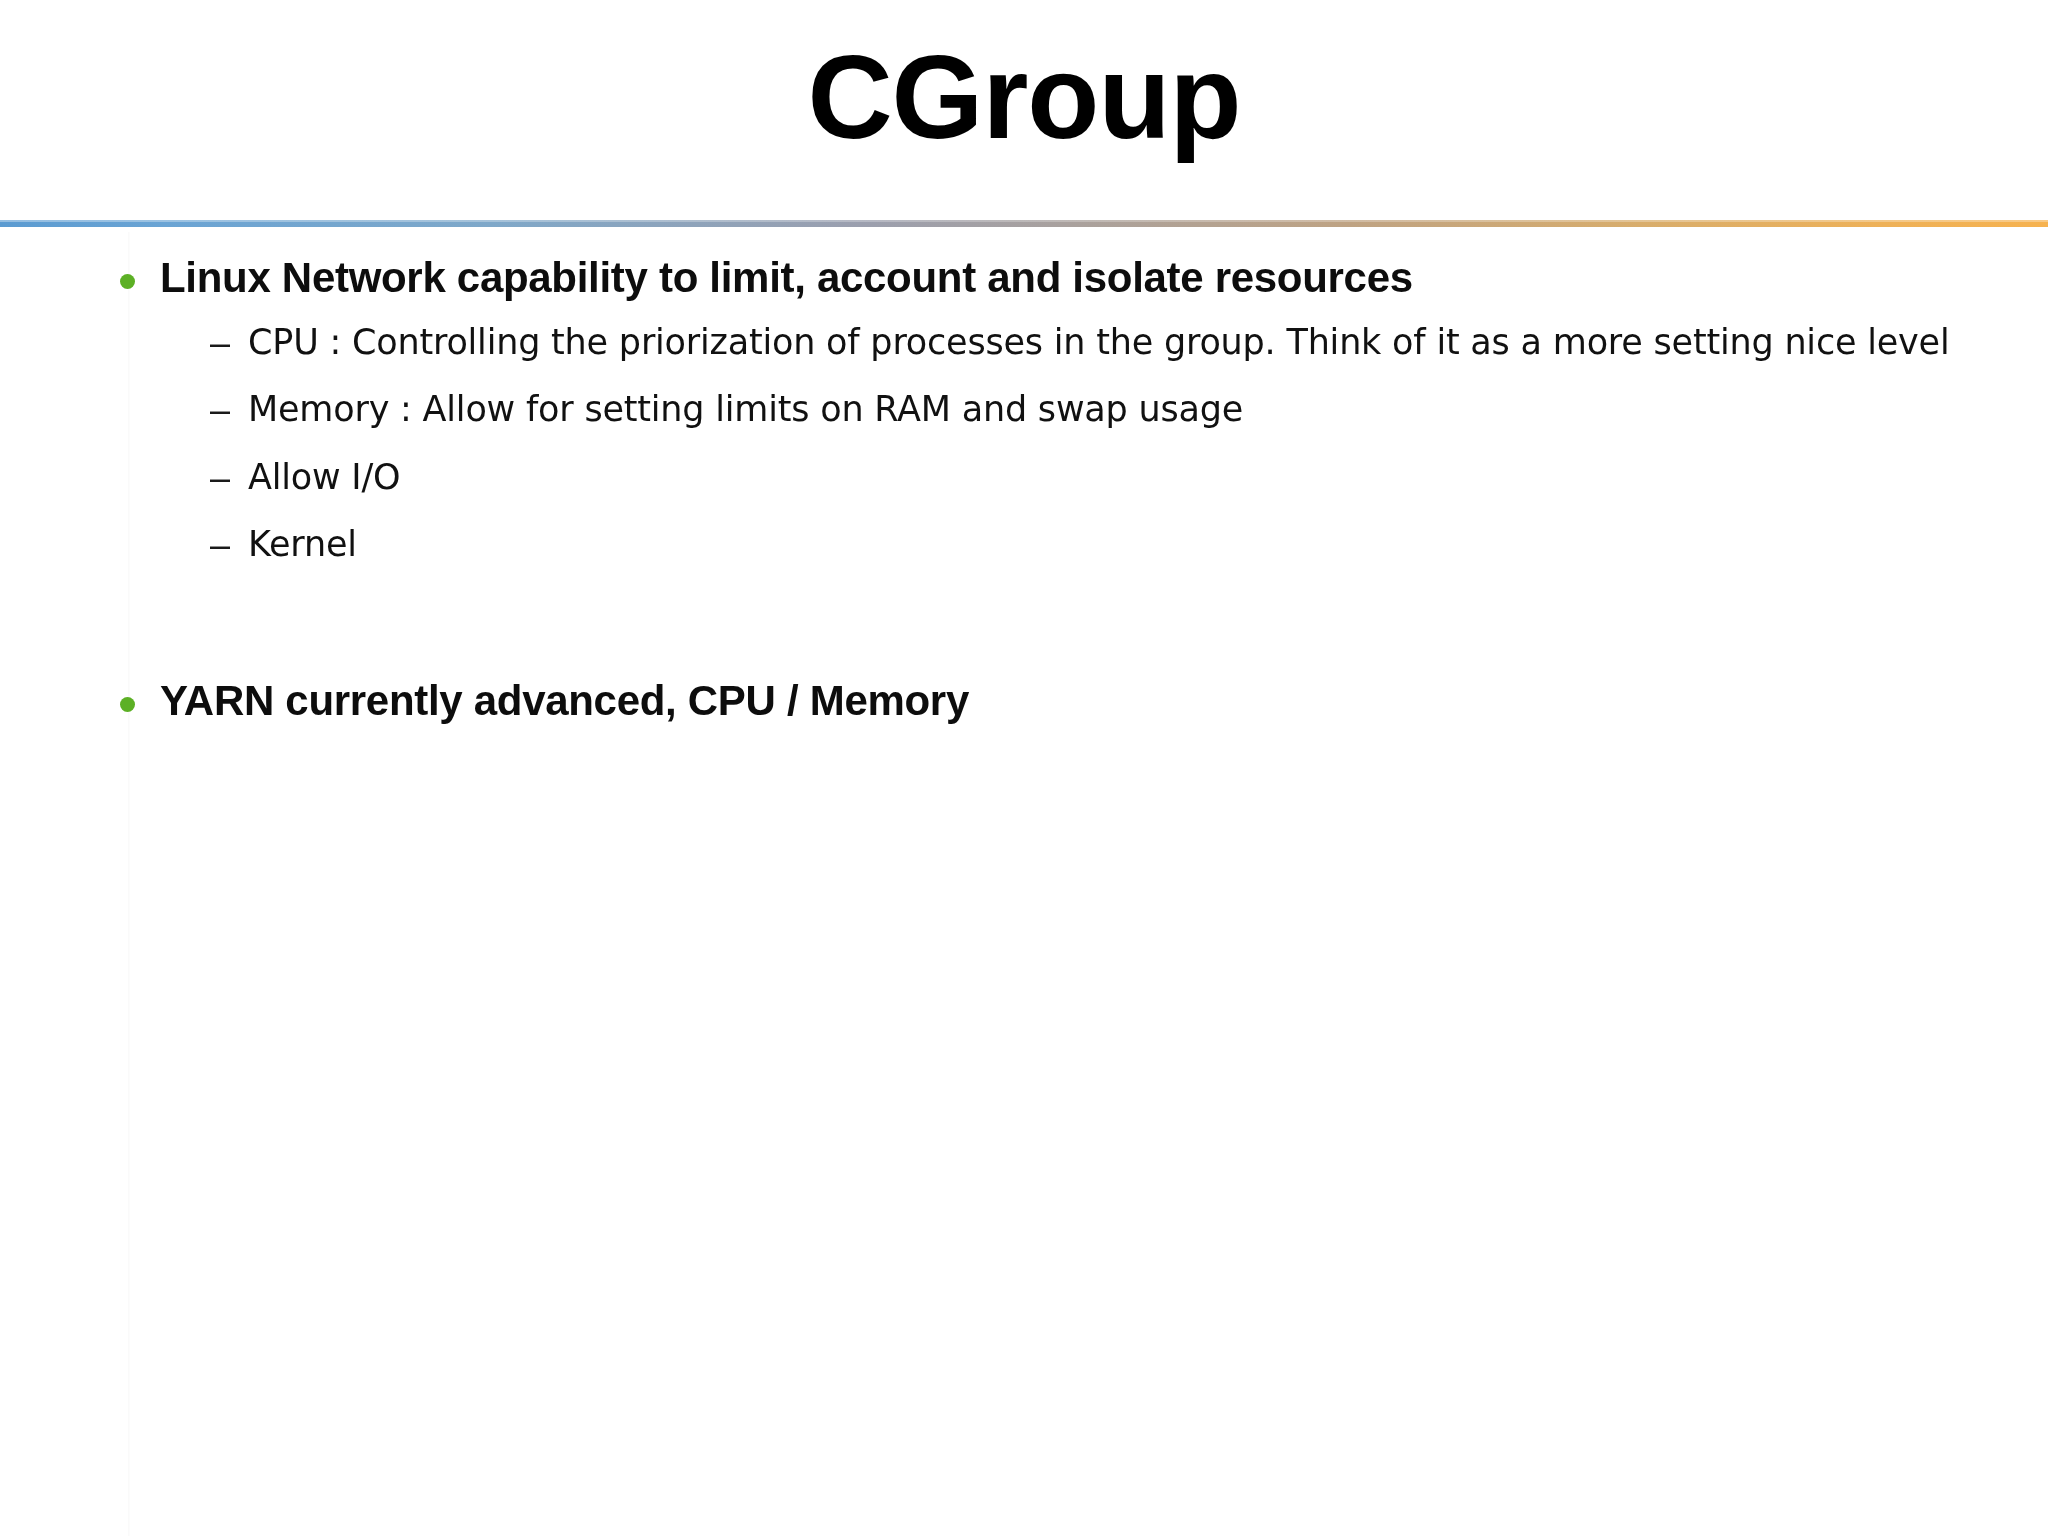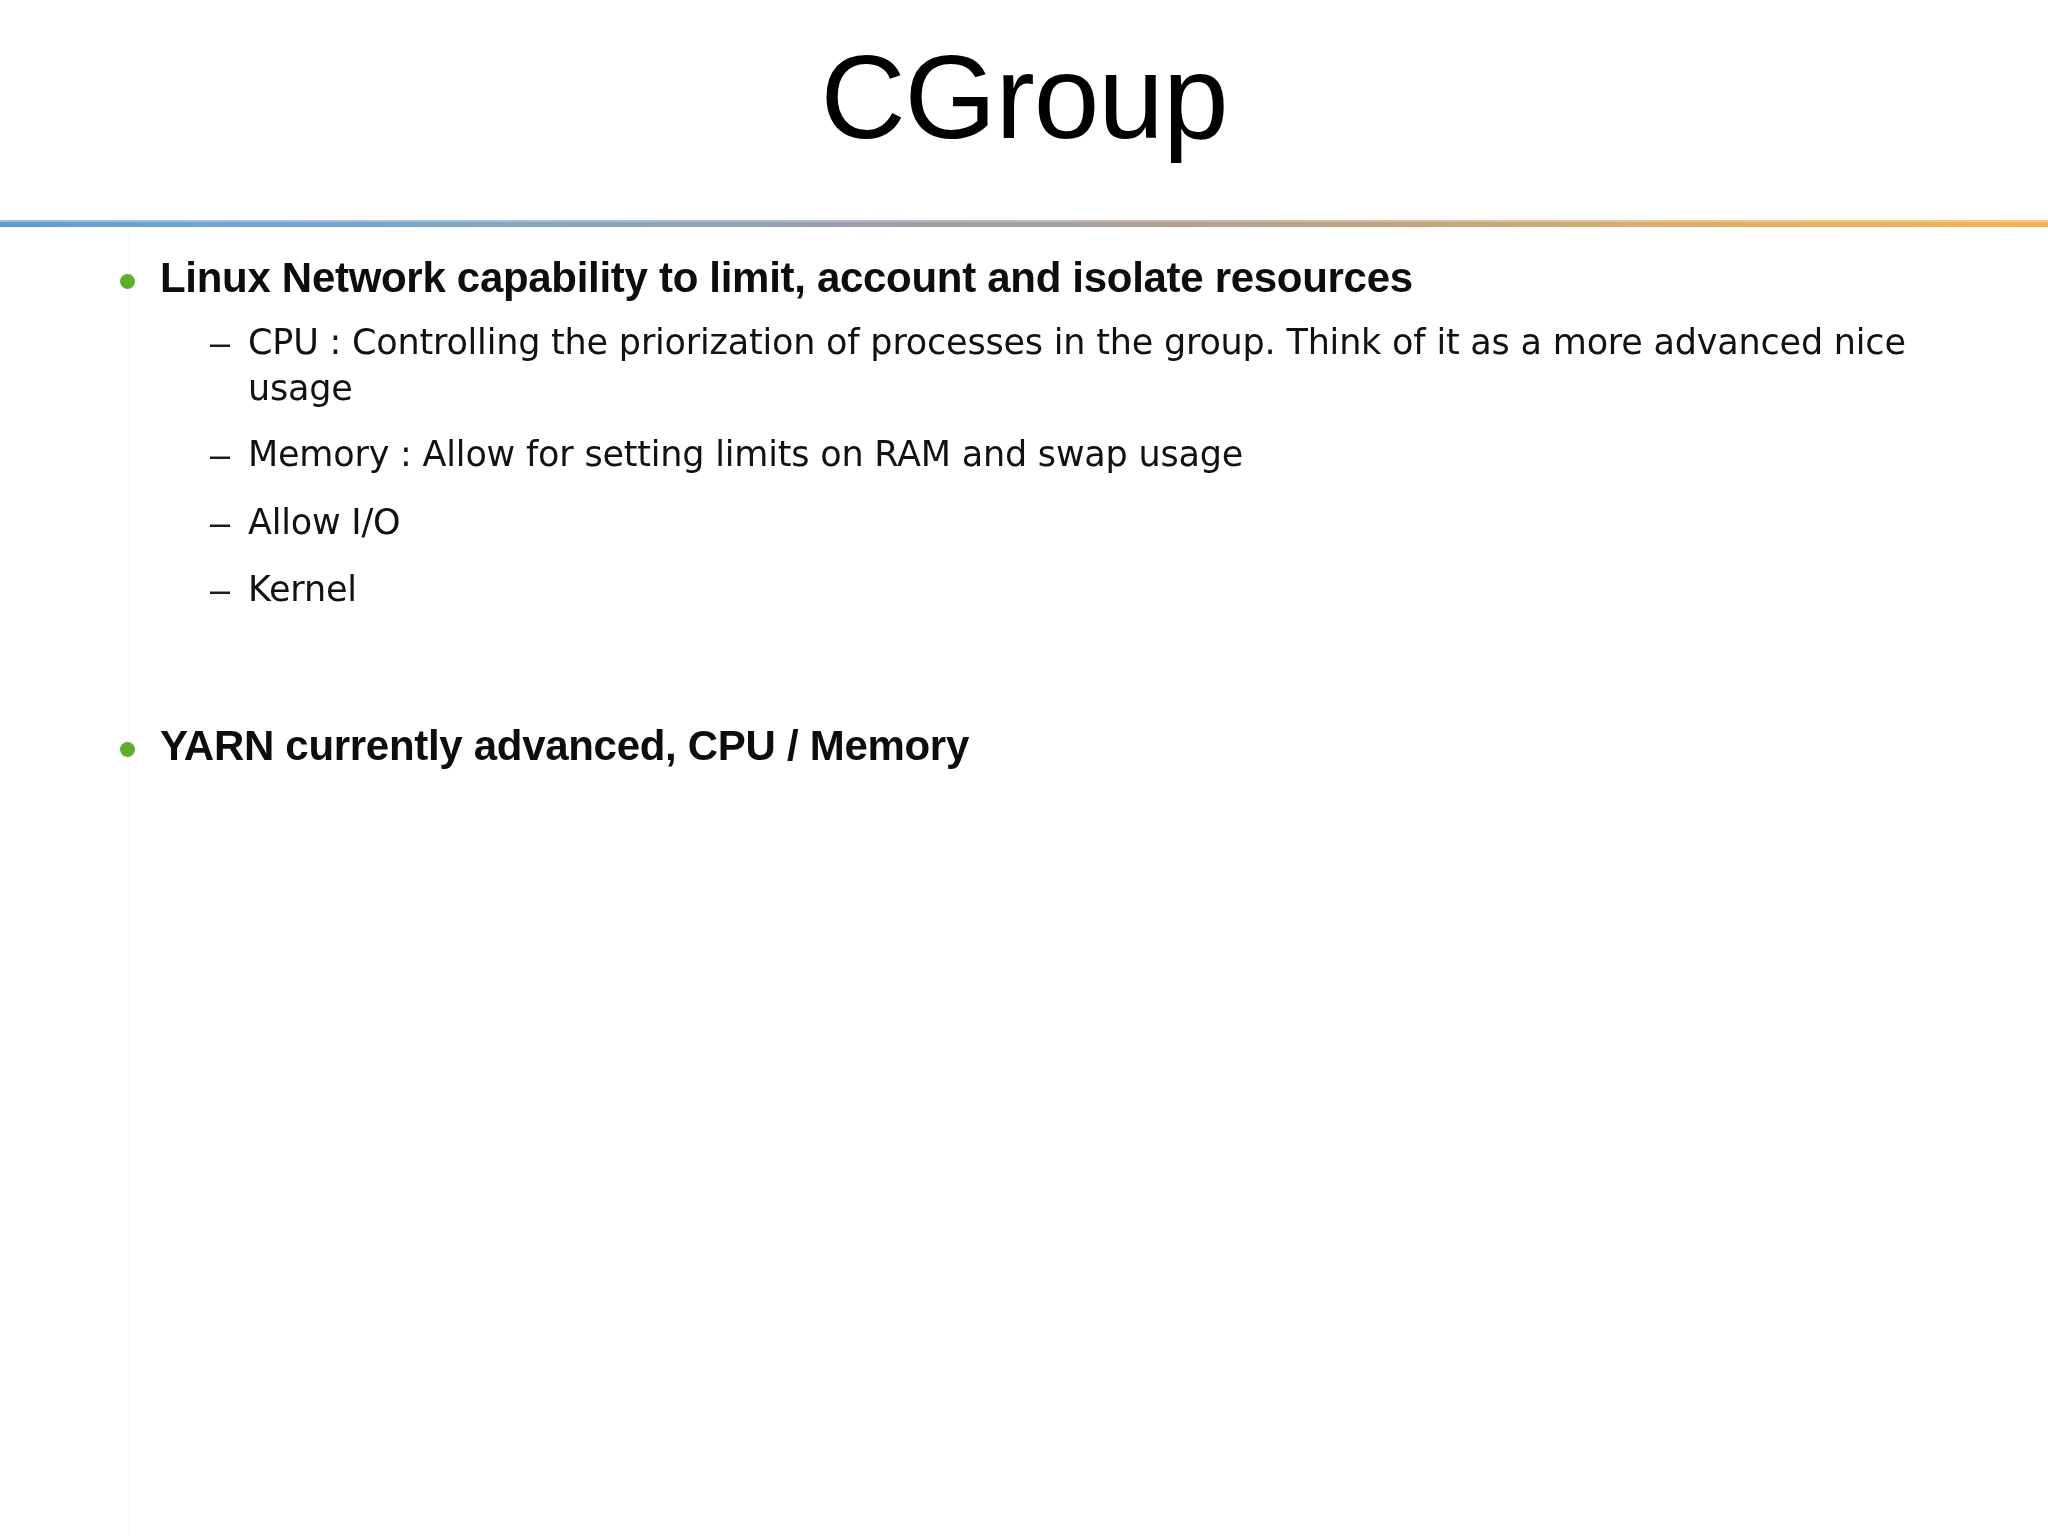--- a/index.html
+++ b/index.html
@@ -40,21 +40,21 @@
     width: 2048px;
     height: 222px;
     display: flex;
     align-items: center;
     justify-content: center;
   }
 
   .slide-title {
     font-family: "Liberation Sans", sans-serif;
     font-size: 118px;
-    font-weight: 400;
+    font-weight: 700;
     color: #000000;
     letter-spacing: -1px;
     line-height: 1;
     margin: 3px;
     padding: 0;
     transform: translateY(-14px);
   }
 
   .title-divider {
     position: absolute;
@@ -174,21 +174,21 @@
       <span class="marker">
         <span class="dot"></span>
       </span>
       <span class="text">Linux Network capability to limit, account and isolate resources</span>
     </div>
 
     <div class="sub-list">
 
       <div class="bullet-l2">
         <span class="marker">–</span>
-        <span class="text">CPU : Controlling the priorization of processes in the group. Think of it as a more advanced nice usage</span>
+        <span class="text">CPU : Controlling the priorization of processes in the group. Think of it as a more setting nice level</span>
       </div>
 
       <div class="bullet-l2">
         <span class="marker">–</span>
         <span class="text">Memory : Allow for setting limits on RAM and swap usage</span>
       </div>
 
       <div class="bullet-l2">
         <span class="marker">–</span>
         <span class="text">Allow I/O</span>

